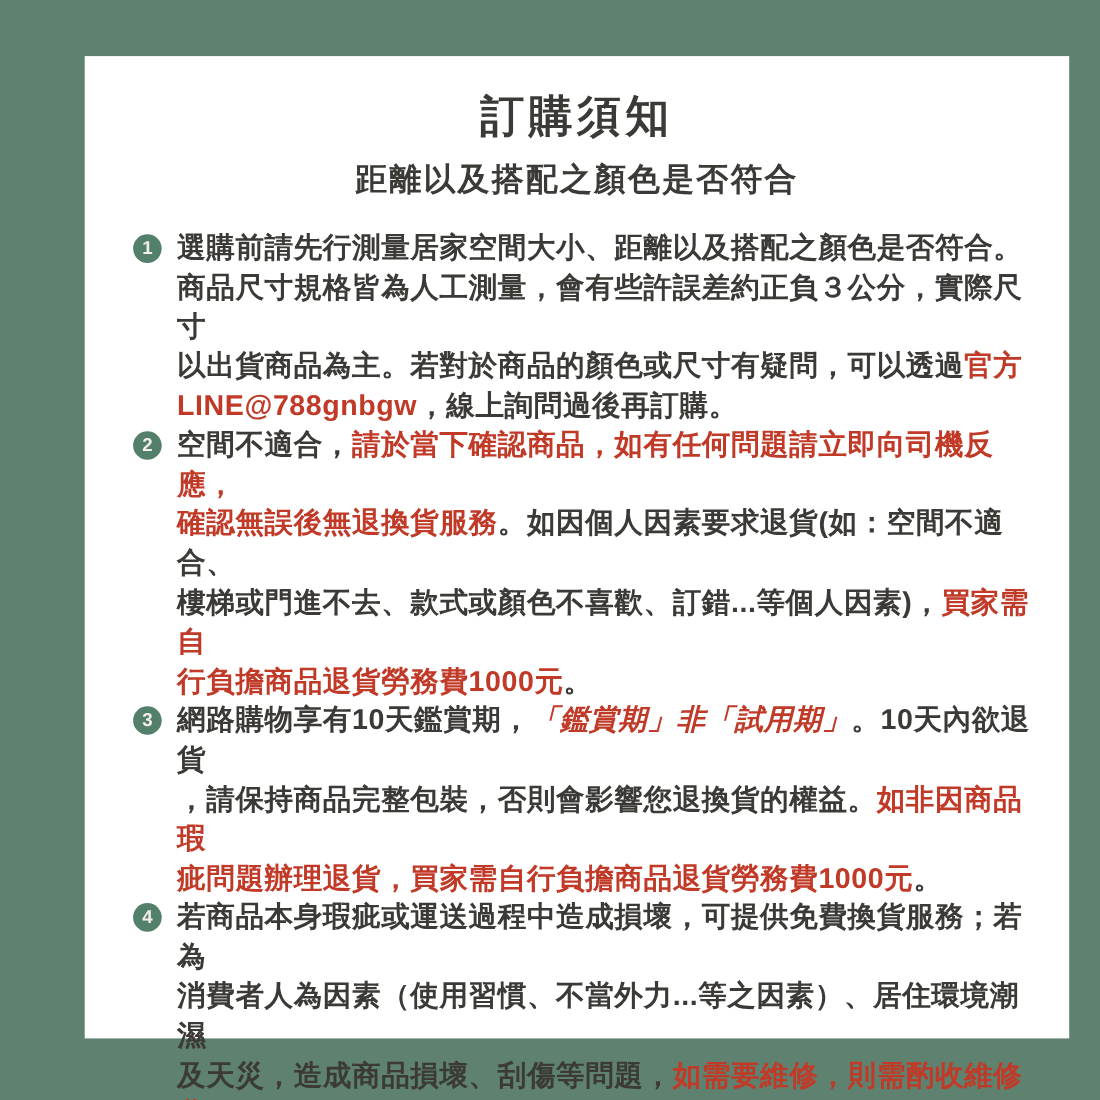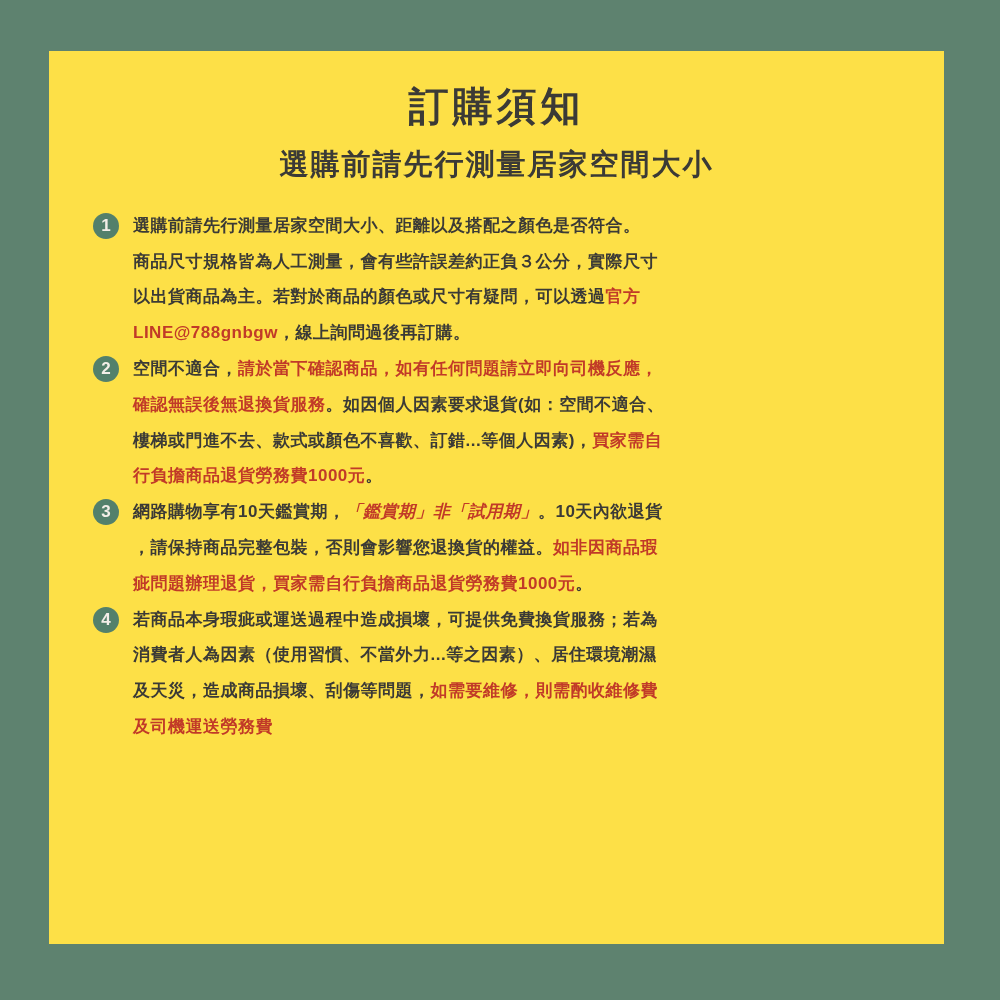--- a/index.html
+++ b/index.html
@@ -27,31 +27,31 @@
     display:flex;align-items:flex-start;
   }
   .badge{
     flex:0 0 26px;width:26px;height:26px;margin-top:5px;margin-right:14px;
     border-radius:50%;
     display:flex;align-items:center;justify-content:center;
     font-size:17px;font-weight:700;
   }
   .itext{
     flex:1 1 auto;max-width:805px;
-    font-size:17px;font-weight:600;letter-spacing:0.5px;
+    font-size:26px;font-weight:600;letter-spacing:0.5px;
     line-height:35.8px;white-space:pre-wrap;word-break:break-all;
   }
 </style>
 </head>
 <body>
 
 <div class="frame" style="background: rgb(94, 130, 111);">
-  <div class="panel" style="background: #fde047;">
+  <div class="panel" style="background: #ffffff; margin-left: 28px;">
     <div class="title" style="color: rgb(59, 58, 54);">訂購須知</div>
-    <div class="subtitle" style="color: rgb(59, 58, 54);">選購前請先行測量居家空間大小</div>
+    <div class="subtitle" style="color: rgb(59, 58, 54);">距離以及搭配之顏色是否符合</div>
     <div class="list">
         <div class="item">
           <span class="badge" style="background: rgb(83, 128, 107); color: rgb(243, 238, 232);">1</span>
           <div class="itext"><span style="color: rgb(59, 58, 54);">選購前請先行測量居家空間大小、距離以及搭配之顏色是否符合。
 商品尺寸規格皆為人工測量，會有些許誤差約正負３公分，實際尺寸
 以出貨商品為主。若對於商品的顏色或尺寸有疑問，可以透過</span><span style="color: rgb(193, 58, 40);">官方
 LINE@788gnbgw</span><span style="color: rgb(59, 58, 54);">，線上詢問過後再訂購。</span></div>
         </div>
         <div class="item">
           <span class="badge" style="background: rgb(83, 128, 107); color: rgb(243, 238, 232);">2</span>

